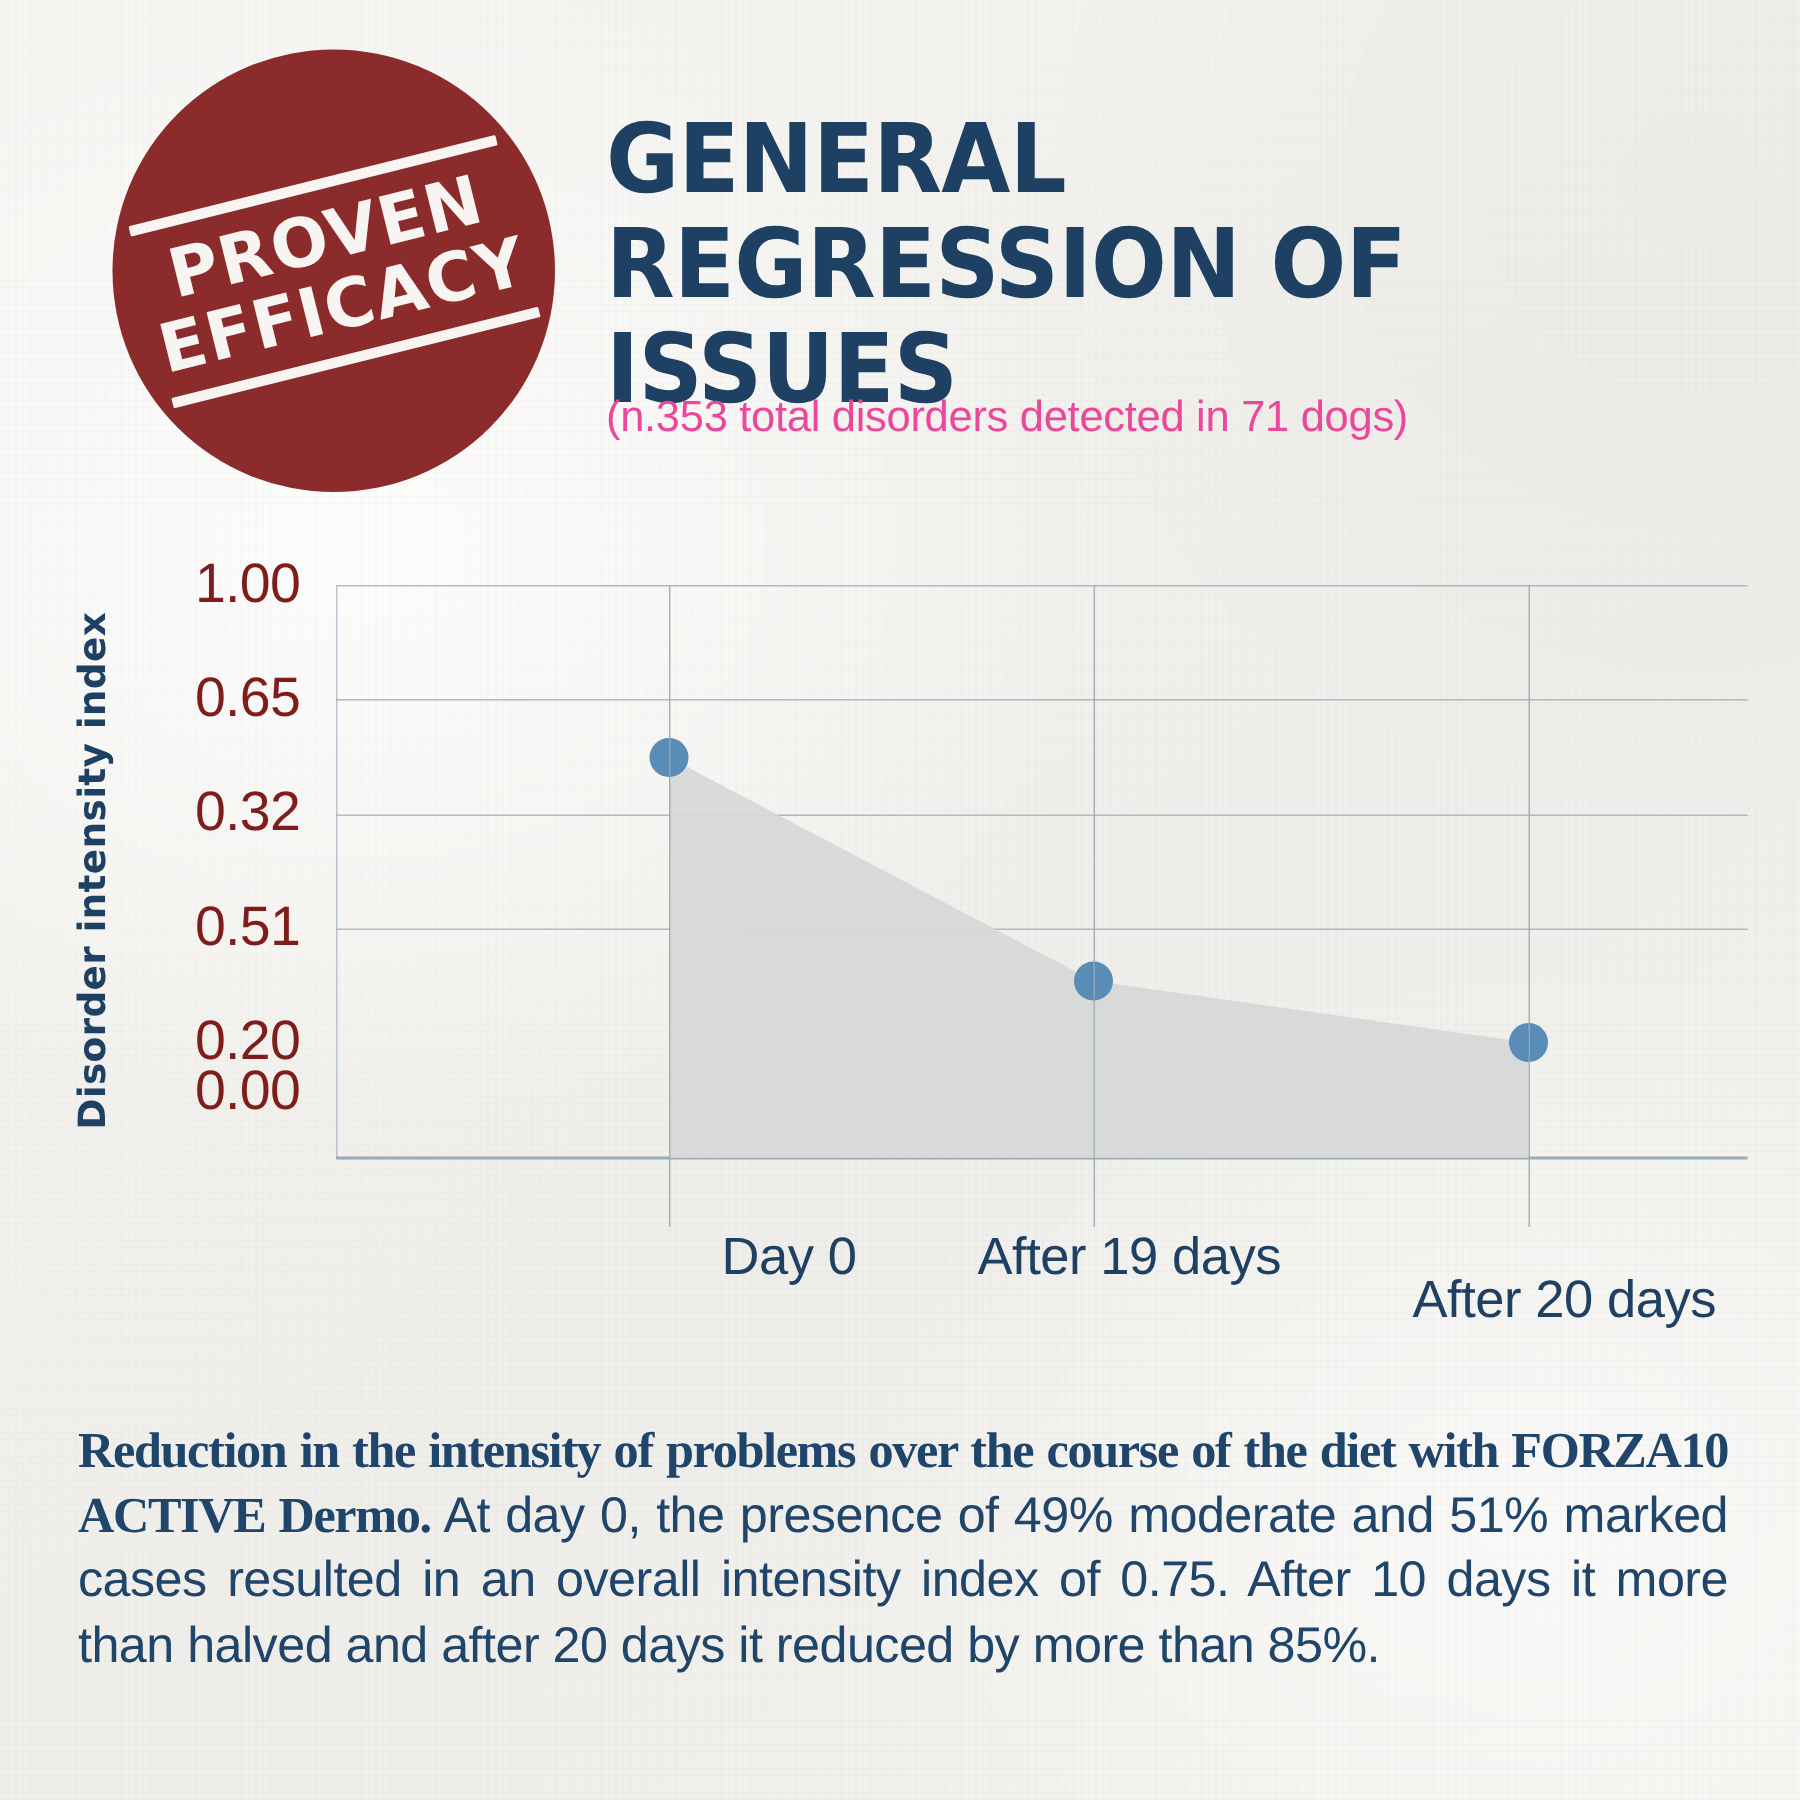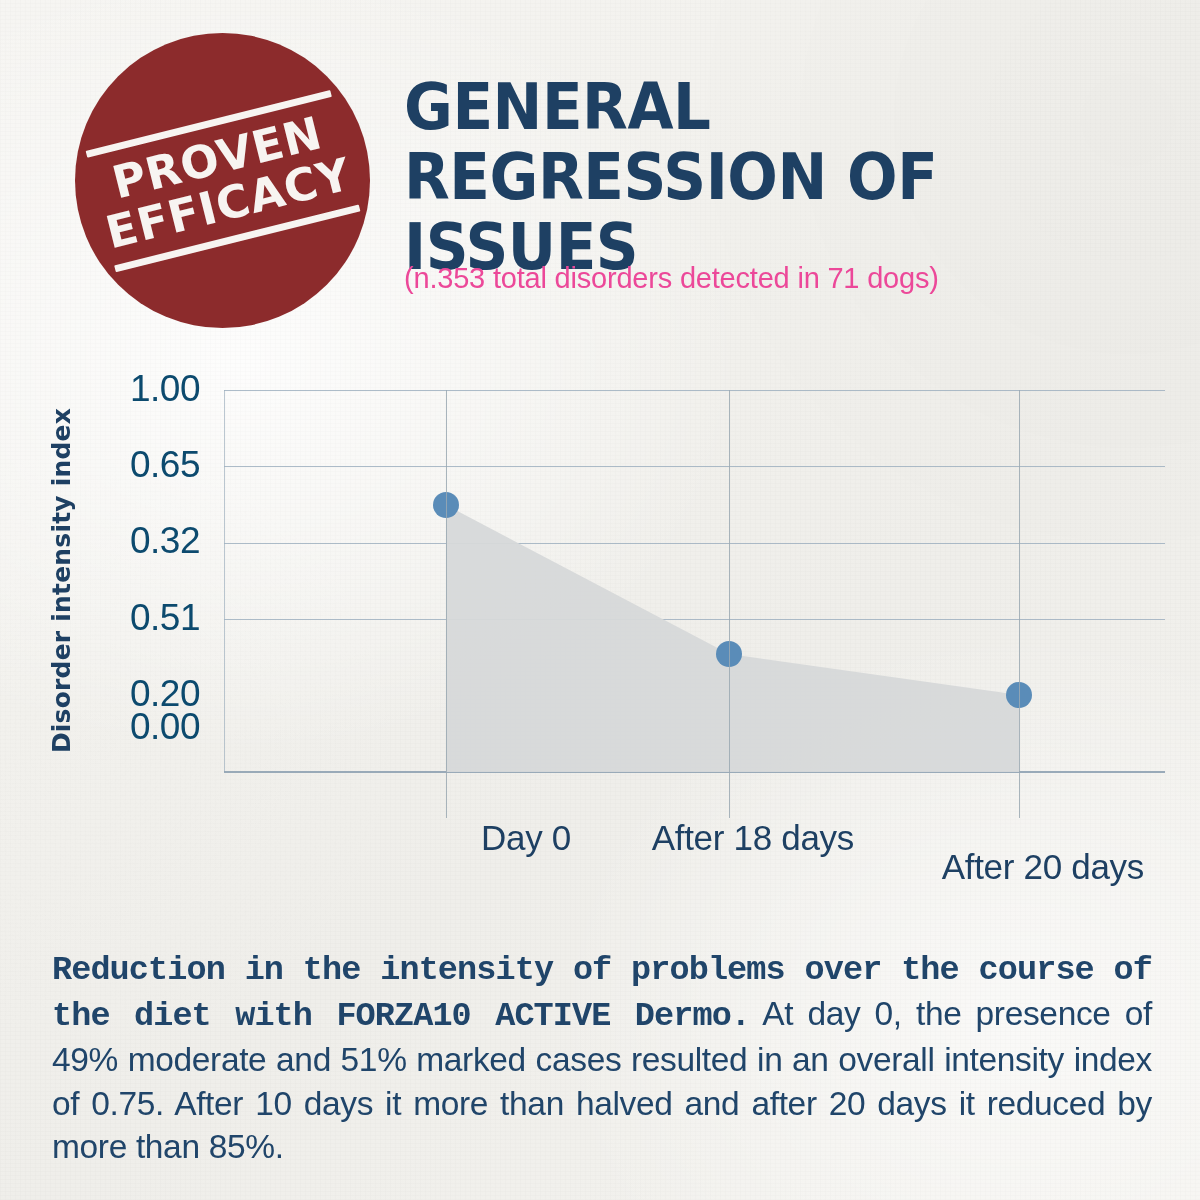--- a/index.html
+++ b/index.html
@@ -85,21 +85,21 @@
     color:#1e4063;
     font-family:"DejaVu Sans", sans-serif;
     font-weight:bold;
     font-size:25px;
     letter-spacing:0.2px;
     text-align:center;
     white-space:nowrap;
   }
   .ytick {
     position:absolute; right:0; width:120px; text-align:right;
-    color:#0c4a6e; font-size:37px; letter-spacing:-0.5px;
+    color:#7f1d1d; font-size:37px; letter-spacing:-0.5px;
     font-family:"Liberation Sans", sans-serif;
   }
   .yticks { position:absolute; left:85px; top:0; width:115px; height:1200px; }
 
   .plot {
     position:absolute;
     left:224px; top:390px;
     width:941px; height:382px;
   }
   .gridline {
@@ -136,21 +136,21 @@
   .footer {
     position:absolute; left:52px; top:946px; width:1100px;
     color:#20456a;
     font-size:33.5px;
     line-height:1.29;
     text-align:justify;
     font-family:"Liberation Sans", sans-serif;
     letter-spacing:-0.35px;
   }
   .footer b {
-    font-family:Liberation Mono, monospace;
+    font-family:Liberation Serif, serif;
     font-weight:bold;
     letter-spacing:-0.9px;
   }
 </style>
 </head>
 <body>
 
 <div class="texture"></div>
 
 <div class="badge">
@@ -195,19 +195,19 @@
     <div class="marker" style="left:795px; top:305px"></div>
   </div>
 
   <div class="droplines">
     <div class="dropline" style="left:222px; height:428px"></div>
     <div class="dropline" style="left:505px; height:428px"></div>
     <div class="dropline" style="left:795px; height:428px"></div>
   </div>
 
   <div class="xtick" style="left:446px; top:818px">Day 0</div>
-  <div class="xtick" style="left:729px; top:818px">After 18 days</div>
+  <div class="xtick" style="left:729px; top:818px">After 19 days</div>
   <div class="xtick" style="left:1019px; top:847px">After 20 days</div>
 </div>
 
 <div class="footer">
   <b>Reduction in the intensity of problems over the course of the diet with FORZA10 ACTIVE Dermo.</b><span> At day 0, the presence of 49% moderate and 51% marked cases resulted in an overall intensity index of 0.75. After 10 days it more than halved and after 20 days it reduced by more than 85%.</span>
 </div>
 
 </body></html>

